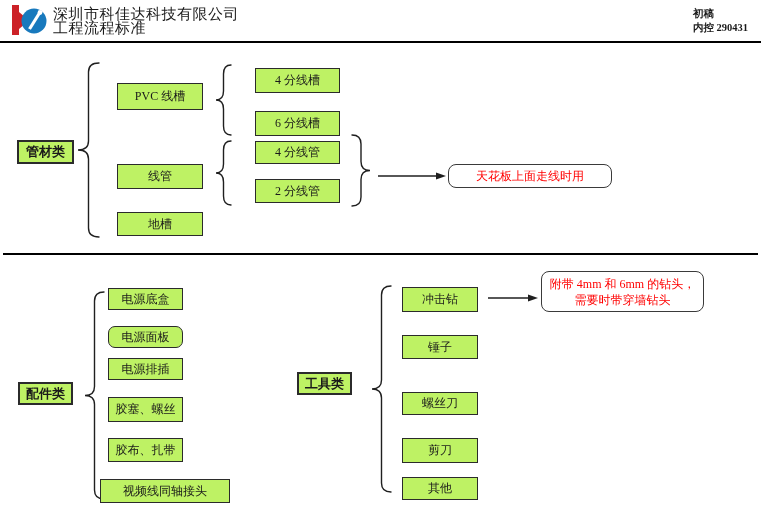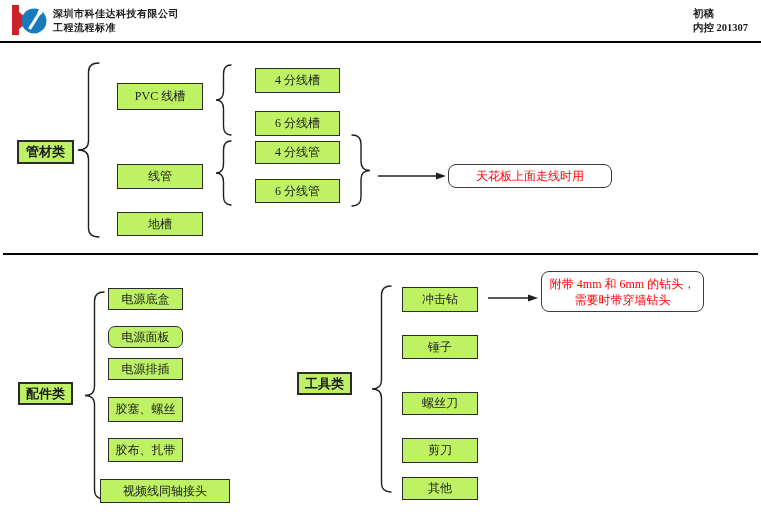--- a/index.html
+++ b/index.html
@@ -8,21 +8,21 @@
     position: relative;
     width: 761px;
     height: 532px;
     background: #ffffff;
     font-family: "Liberation Serif", "DejaVu Serif", serif;
     color: #1a1a1a;
     overflow: hidden;
   }
   .abs { position: absolute; }
   
-  .company-line { font-size: 10px; font-weight: bold; line-height: 14px; letter-spacing: 0.5px; }
+  .company-line { font-size: 15px; font-weight: normal; line-height: 14px; letter-spacing: 0.5px; }
   .header-right { text-align: left; font-size: 10.5px; line-height: 14px; font-weight: bold; }
   .rule { background: #000000; }
   
   .node {
     position: absolute;
     border: 1.5px solid #2b2b2b;
     background: #bef264;
     display: flex;
     align-items: center;
     justify-content: center;
@@ -64,42 +64,42 @@
       <line x1="29.5" y1="9" x2="19.5" y2="25" stroke="#ffffff" stroke-width="3.2"></line>
       <circle cx="30" cy="8.5" r="2.4" fill="#ffffff"></circle>
     </svg>
   </div>
   <div class="abs" style="left:53px; top:7px;">
     <div class="company-line">深圳市科佳达科技有限公司</div>
     <div class="company-line">工程流程标准</div>
   </div>
   <div class="abs header-right" style="right:13px; top:7px;">
     <div>初稿</div>
-    <div>内控 201307</div>
+    <div>内控 290431</div>
   </div>
   <div class="abs rule" style="left:0; top:41px; width:761px; height:2px;"></div>
 
   <div class="node cat" style="left:17px; top:140px; width:57px; height:24px;">管材类</div>
   <div class="brace" style="left:77px; top:62px; width:23px; height:176px;"><svg width="23" height="176" viewBox="0 0 23 176">
         <path d="M 22 1 Q 11.5 1 11.5 10 L 11.5 79 Q 11.5 88 1 88 Q 11.5 88 11.5 97 L 11.5 166 Q 11.5 175 22 175" fill="none" stroke="#1f1f1f" stroke-width="1.4" stroke-linecap="round"></path>
       </svg></div>
 
   <div class="node" style="left:117px; top:83px; width:86px; height:27px;">PVC 线槽</div>
   <div class="brace" style="left:215px; top:64px; width:17px; height:72px;"><svg width="17" height="72" viewBox="0 0 17 72">
         <path d="M 16 1 Q 8.5 1 8.5 10 L 8.5 27 Q 8.5 36 1 36 Q 8.5 36 8.5 45 L 8.5 62 Q 8.5 71 16 71" fill="none" stroke="#1f1f1f" stroke-width="1.4" stroke-linecap="round"></path>
       </svg></div>
   <div class="node" style="left:255px; top:68px; width:85px; height:25px;">4 分线槽</div>
   <div class="node" style="left:255px; top:111px; width:85px; height:25px;">6 分线槽</div>
 
   <div class="node" style="left:117px; top:164px; width:86px; height:25px;">线管</div>
   <div class="brace" style="left:215px; top:140px; width:17px; height:66px;"><svg width="17" height="66" viewBox="0 0 17 66">
         <path d="M 16 1 Q 8.5 1 8.5 10 L 8.5 24 Q 8.5 33 1 33 Q 8.5 33 8.5 42 L 8.5 56 Q 8.5 65 16 65" fill="none" stroke="#1f1f1f" stroke-width="1.4" stroke-linecap="round"></path>
       </svg></div>
   <div class="node" style="left:255px; top:141px; width:85px; height:23px;">4 分线管</div>
-  <div class="node" style="left:255px; top:179px; width:85px; height:24px;">6 分线管</div>
+  <div class="node" style="left:255px; top:179px; width:85px; height:24px;">2 分线管</div>
 
   <div class="node" style="left:117px; top:212px; width:86px; height:24px;">地槽</div>
 
   <div class="brace" style="left:351px; top:134px; width:20px; height:73px;"><svg width="20" height="73" viewBox="0 0 20 73">
         <path d="M 1 1 Q 10 1 10 10 L 10 27.5 Q 10 36.5 19 36.5 Q 10 36.5 10 45.5 L 10 63 Q 10 72 1 72" fill="none" stroke="#1f1f1f" stroke-width="1.4" stroke-linecap="round"></path>
       </svg></div>
   <div class="arrow" style="left:378px; top:167px;">
     <svg width="68" height="10">
         <line x1="0" y1="5" x2="58" y2="5" stroke="#1f1f1f" stroke-width="1.3"></line>
         <polygon points="58,1.5 68,5 58,8.5" fill="#1f1f1f"></polygon>

